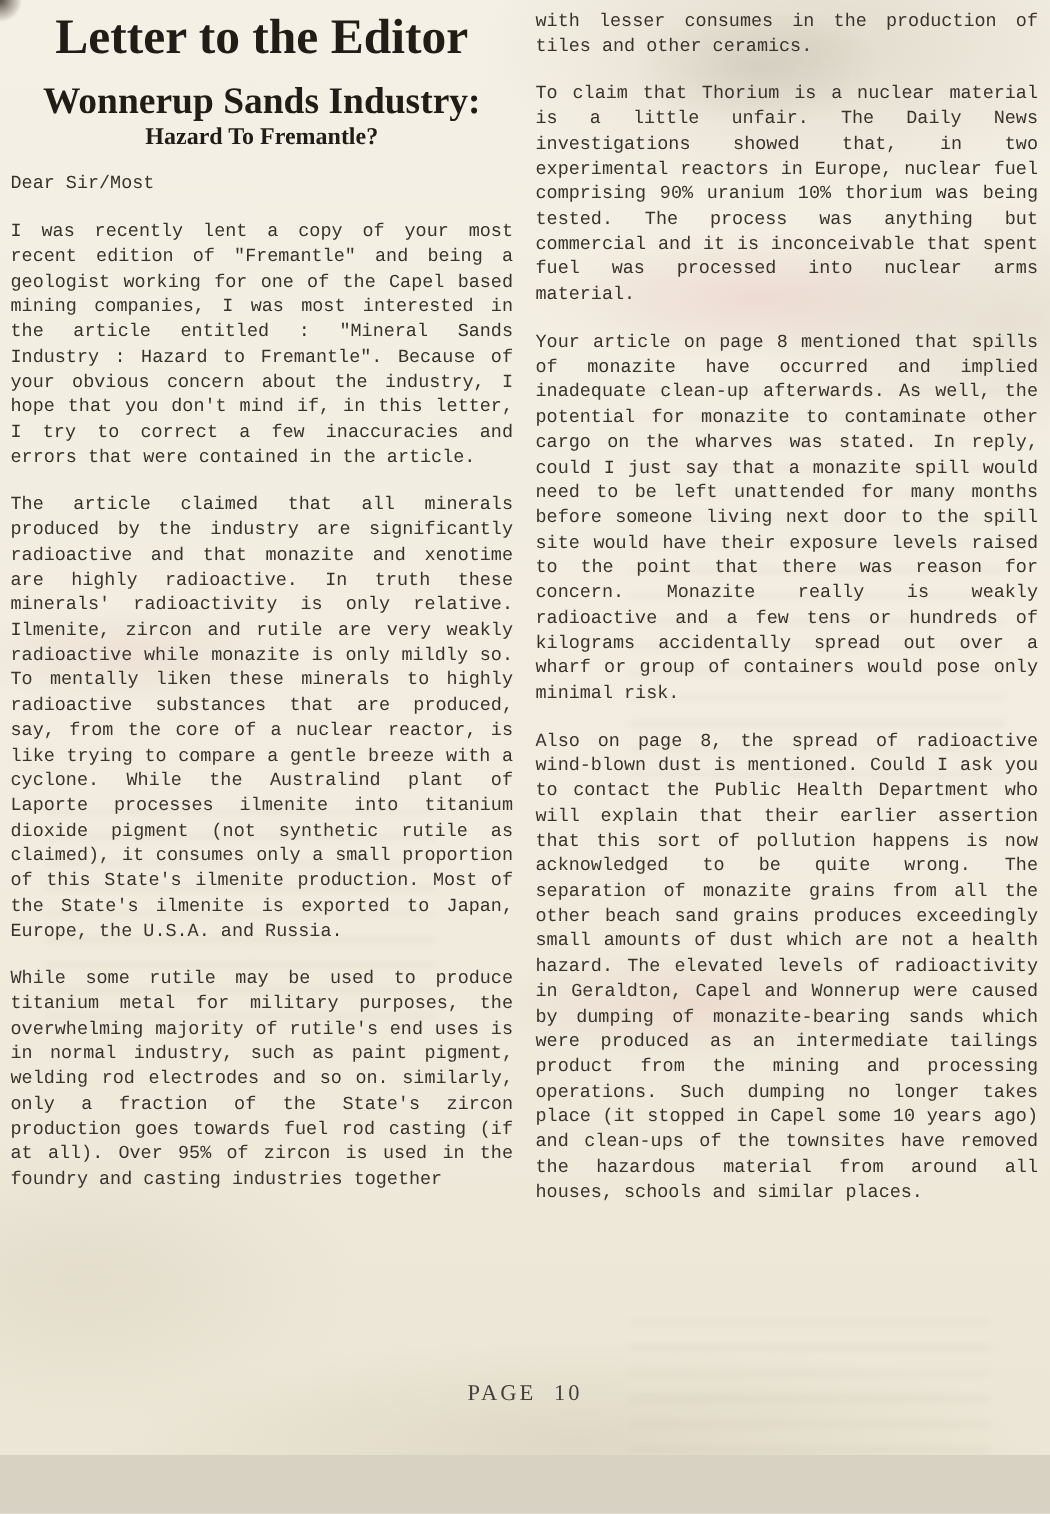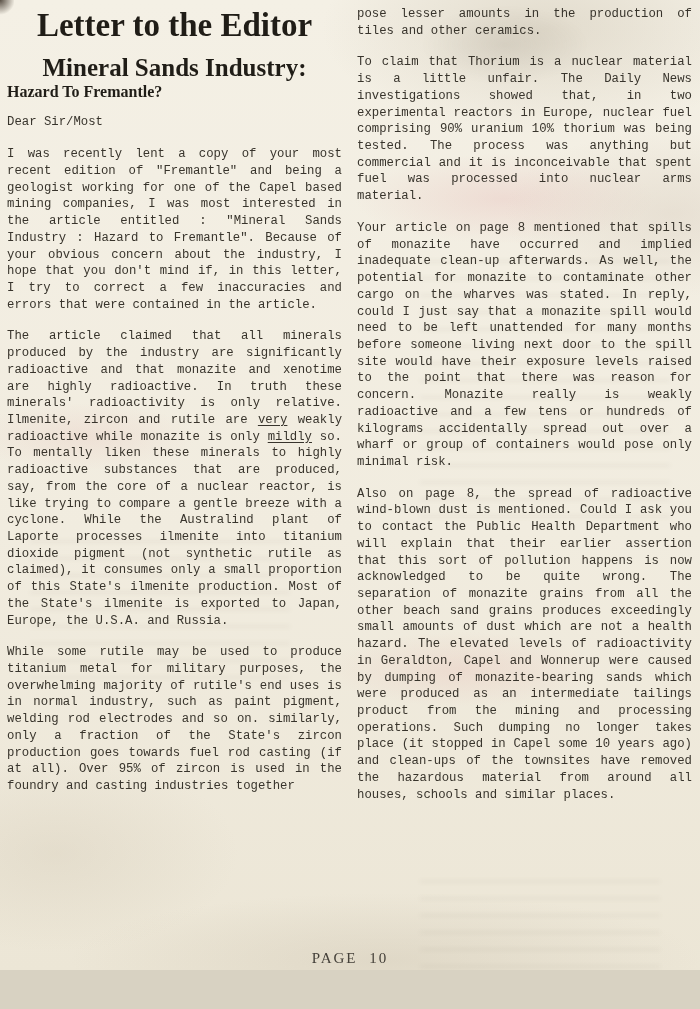--- a/index.html
+++ b/index.html
@@ -69,37 +69,37 @@
     line-height: 1.05;
     text-align: center;
     color: #201d17;
   }
   h3.article-subtitle {
     margin: 0 0 14px 0;
     font-family: "Liberation Serif", serif;
     font-weight: bold;
     font-size: 16px;
     line-height: 1.1;
+    text-align: center;
     color: #201d17;
   }
   p.para {
     margin: 0 0 15px 0;
     font-family: "Liberation Mono", monospace;
     font-size: 12.3px;
     line-height: 1.36;
     text-align: justify;
     color: #38342c;
   }
   p.para span.u {
-    text-decoration: underline;
     text-underline-offset: 2px;
   }
   .footer {
     position: absolute;
-    left: 0; bottom: 3px;
+    left: 0; bottom: 32px;
     width: 100%;
     text-align: center;
     font-family: "Liberation Serif", serif;
     font-size: 15px;
     letter-spacing: 2px;
     word-spacing: 6px;
     color: #45413a;
   }
 </style>
 </head>
@@ -110,33 +110,33 @@
   <div class="ghost blob" style="left:420px; top:5px;  width:170px; height:80px;"></div>
   <div class="ghost" style="left:420px; top:260px; width:250px; height:260px;"></div>
   <div class="ghost" style="left:30px;  top:540px; width:260px; height:150px;"></div>
   <div class="ghost" style="left:420px; top:880px; width:240px; height:90px;"></div>
   <div class="ghost" style="left:60px;  top:975px; width:560px; height:34px;"></div>
 
   <div class="columns">
 
     <div class="col">
       <h1 class="main-title">Letter to the Editor</h1>
-      <h2 class="article-title">Mineral Sands Industry:</h2>
+      <h2 class="article-title">Wonnerup Sands Industry:</h2>
       <h3 class="article-subtitle">Hazard To Fremantle?</h3>
       <div>
           <p class="para"><span>Dear Sir/Most</span></p>
           <p class="para"><span>I was recently lent a copy of your most recent edition of "Fremantle" and being a geologist working for one of the Capel based mining companies, I was most interested in the article entitled : "Mineral Sands Industry : Hazard to Fremantle". Because of your obvious concern about the industry, I hope that you don't mind if, in this letter, I try to correct a few inaccuracies and errors that were contained in the article.</span></p>
           <p class="para"><span>The article claimed that all minerals produced by the industry are significantly radioactive and that monazite and xenotime are highly radioactive. In truth these minerals' radioactivity is only relative. Ilmenite, zircon and rutile are </span><span class="u">very</span><span> weakly radioactive while monazite is only </span><span class="u">mildly</span><span> so. To mentally liken these minerals to highly radioactive substances that are produced, say, from the core of a nuclear reactor, is like trying to compare a gentle breeze with a cyclone. While the Australind plant of Laporte processes ilmenite into titanium dioxide pigment (not synthetic rutile as claimed), it consumes only a small proportion of this State's ilmenite production. Most of the State's ilmenite is exported to Japan, Europe, the U.S.A. and Russia.</span></p>
           <p class="para"><span>While some rutile may be used to produce titanium metal for military purposes, the overwhelming majority of rutile's end uses is in normal industry, such as paint pigment, welding rod electrodes and so on. similarly, only a fraction of the State's zircon production goes towards fuel rod casting (if at all). Over 95% of zircon is used in the foundry and casting industries together</span></p>
         </div>
     </div>
 
     <div class="col">
       <div>
-          <p class="para"><span>pose lesser amounts in the production of tiles and other ceramics.</span></p>
+          <p class="para"><span>with lesser consumes in the production of tiles and other ceramics.</span></p>
           <p class="para"><span>To claim that Thorium is a nuclear material is a little unfair. The Daily News investigations showed that, in two experimental reactors in Europe, nuclear fuel comprising 90% uranium 10% thorium was being tested. The process was anything but commercial and it is inconceivable that spent fuel was processed into nuclear arms material.</span></p>
           <p class="para"><span>Your article on page 8 mentioned that spills of monazite have occurred and implied inadequate clean-up afterwards. As well, the potential for monazite to contaminate other cargo on the wharves was stated. In reply, could I just say that a monazite spill would need to be left unattended for many months before someone living next door to the spill site would have their exposure levels raised to the point that there was reason for concern. Monazite really is weakly radioactive and a few tens or hundreds of kilograms accidentally spread out over a wharf or group of containers would pose only minimal risk.</span></p>
           <p class="para"><span>Also on page 8, the spread of radioactive wind-blown dust is mentioned. Could I ask you to contact the Public Health Department who will explain that their earlier assertion that this sort of pollution happens is now acknowledged to be quite wrong. The separation of monazite grains from all the other beach sand grains produces exceedingly small amounts of dust which are not a health hazard. The elevated levels of radioactivity in Geraldton, Capel and Wonnerup were caused by dumping of monazite-bearing sands which were produced as an intermediate tailings product from the mining and processing operations. Such dumping no longer takes place (it stopped in Capel some 10 years ago) and clean-ups of the townsites have removed the hazardous material from around all houses, schools and similar places.</span></p>
         </div>
     </div>
 
   </div>
 
   <div class="footer">PAGE 10</div>
 

